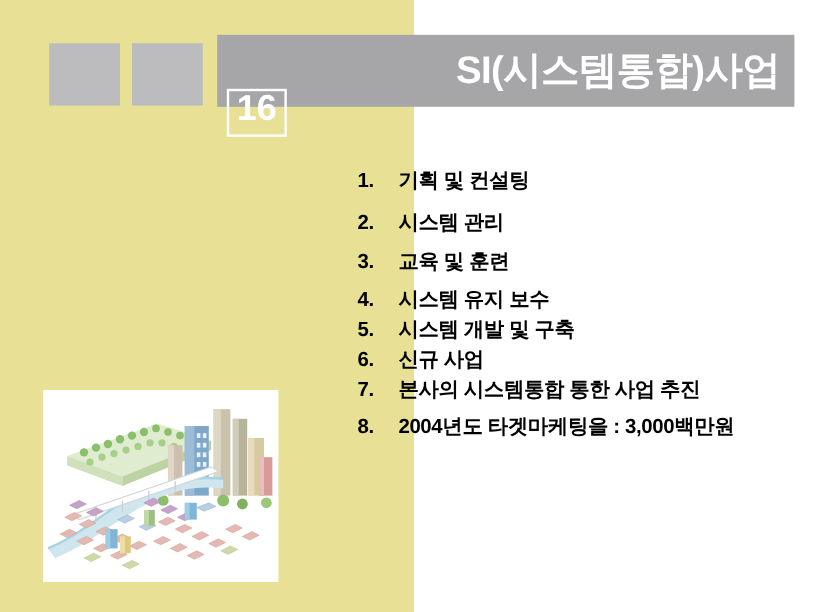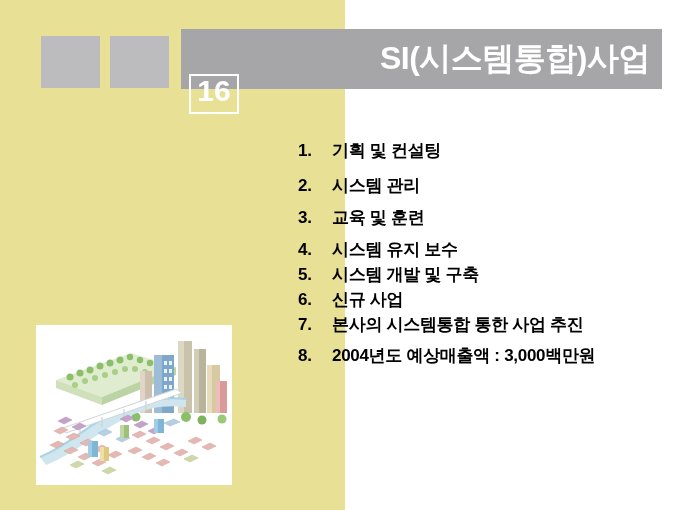--- a/index.html
+++ b/index.html
@@ -174,21 +174,21 @@
     <li class="bullet-item g3">
       <span class="idx">6.</span>
       <span class="txt">신규 사업</span>
     </li>
     <li class="bullet-item g4">
       <span class="idx">7.</span>
       <span class="txt">본사의 시스템통합 통한 사업 추진</span>
     </li>
     <li class="bullet-item">
       <span class="idx">8.</span>
-      <span class="txt">2004년도 예상매출액 : 3,000백만원</span>
+      <span class="txt">2004년도 타겟마케팅을 : 3,000백만원</span>
     </li>
   </ul>
 
   <div class="illustration">
     <svg width="196" height="160" viewBox="0 0 196 160" xmlns="http://www.w3.org/2000/svg">
       <rect x="0" y="0" width="196" height="160" fill="#ffffff"></rect>
 
       <polygon points="20,55 95,28 140,42 66,72" fill="#dfeccf"></polygon>
       <polygon points="20,55 66,72 66,80 20,63" fill="#cfe0bb"></polygon>
       <polygon points="66,72 140,42 140,50 66,80" fill="#bcd3a4"></polygon>

